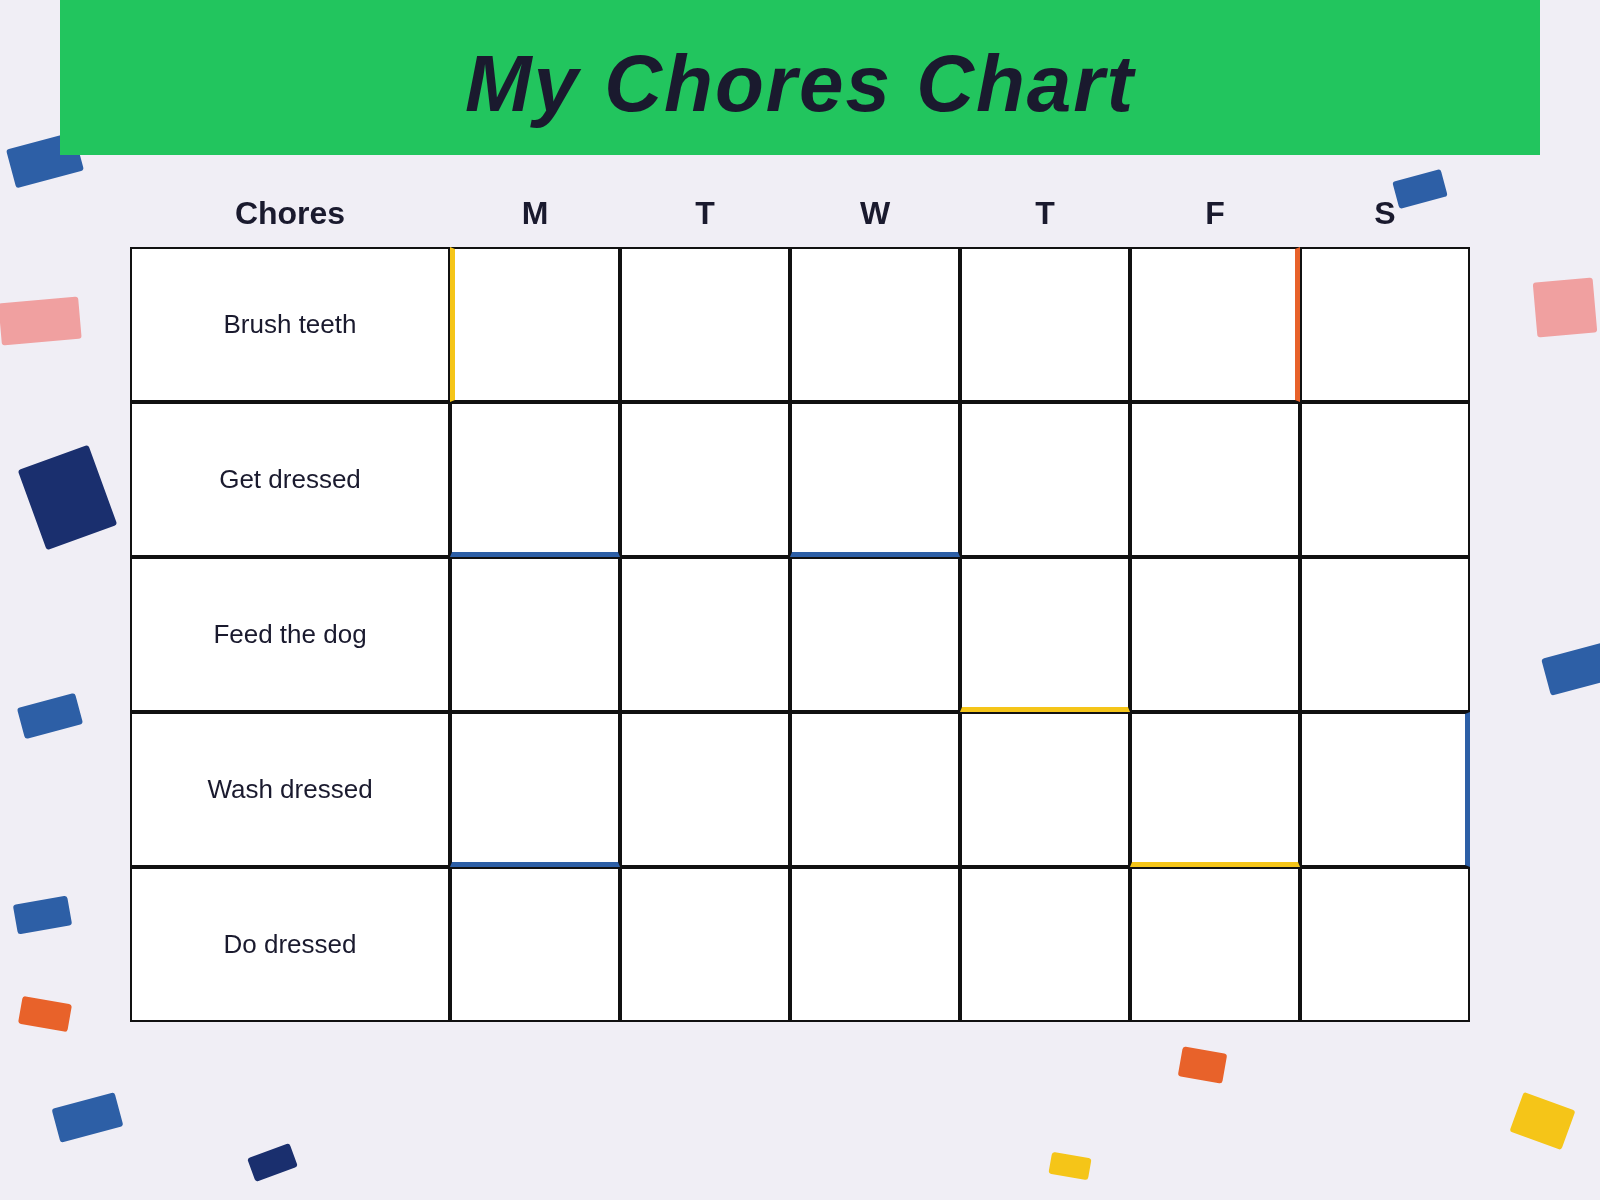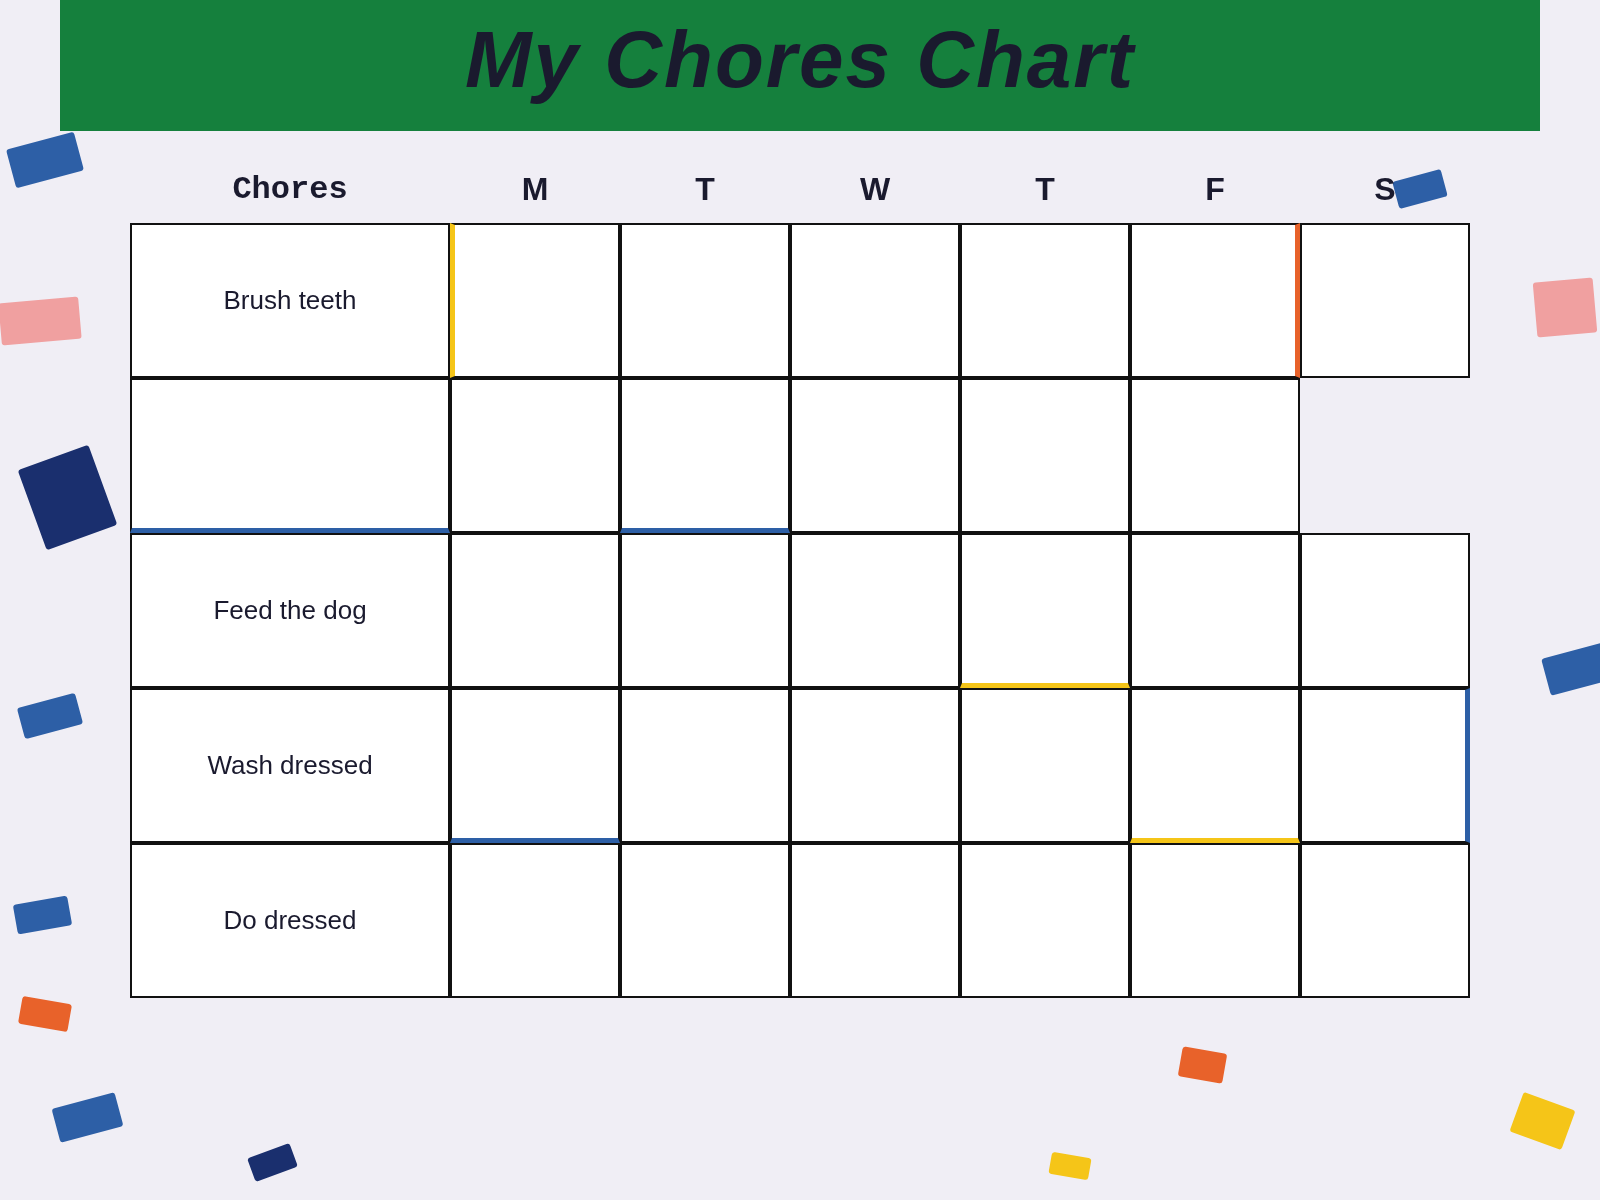--- a/index.html
+++ b/index.html
@@ -14,23 +14,23 @@
     }
 
     
     .confetti-piece {
       position: absolute;
       border-radius: 3px;
     }
 
     
     .title-bar {
-      background: #15803d;
+      background: #22c55e;
       text-align: center;
-      padding: 14px 0 25px;
+      padding: 38px 0 25px;
       margin: 0 60px;
       position: relative;
       z-index: 2;
     }
 
     .title-text {
       font-size: 80px;
       font-weight: 900;
       font-family: 'Arial Black', 'Impact', sans-serif;
       color: #1a1a2e;
@@ -55,21 +55,20 @@
     .header-cell {
       text-align: center;
       font-size: 32px;
       font-weight: 900;
       font-family: 'Arial Black', sans-serif;
       color: #1a1a2e;
       padding: 10px 0;
     }
 
     .header-cell.chores-label {
-      font-family: Liberation Mono, monospace;
     }
 
     
     .chart-grid {
       display: grid;
       grid-template-columns: 320px repeat(6, 1fr);
     }
 
     .chore-cell {
       background: white;
@@ -145,20 +144,21 @@
     <div class="chore-cell">Brush teeth</div>
     <div class="check-cell accent-yellow-left"></div>
     <div class="check-cell"></div>
     <div class="check-cell"></div>
     <div class="check-cell"></div>
     <div class="check-cell accent-orange-right"></div>
     <div class="check-cell"></div>
   </div>
 
   <div class="chart-grid">
+    <div class="chore-cell">Get dressed</div>
     <div class="check-cell accent-blue-bottom"></div>
     <div class="check-cell"></div>
     <div class="check-cell accent-blue-bottom"></div>
     <div class="check-cell"></div>
     <div class="check-cell"></div>
     <div class="check-cell"></div>
   </div>
 
   <div class="chart-grid">
     <div class="chore-cell">Feed the dog</div>

